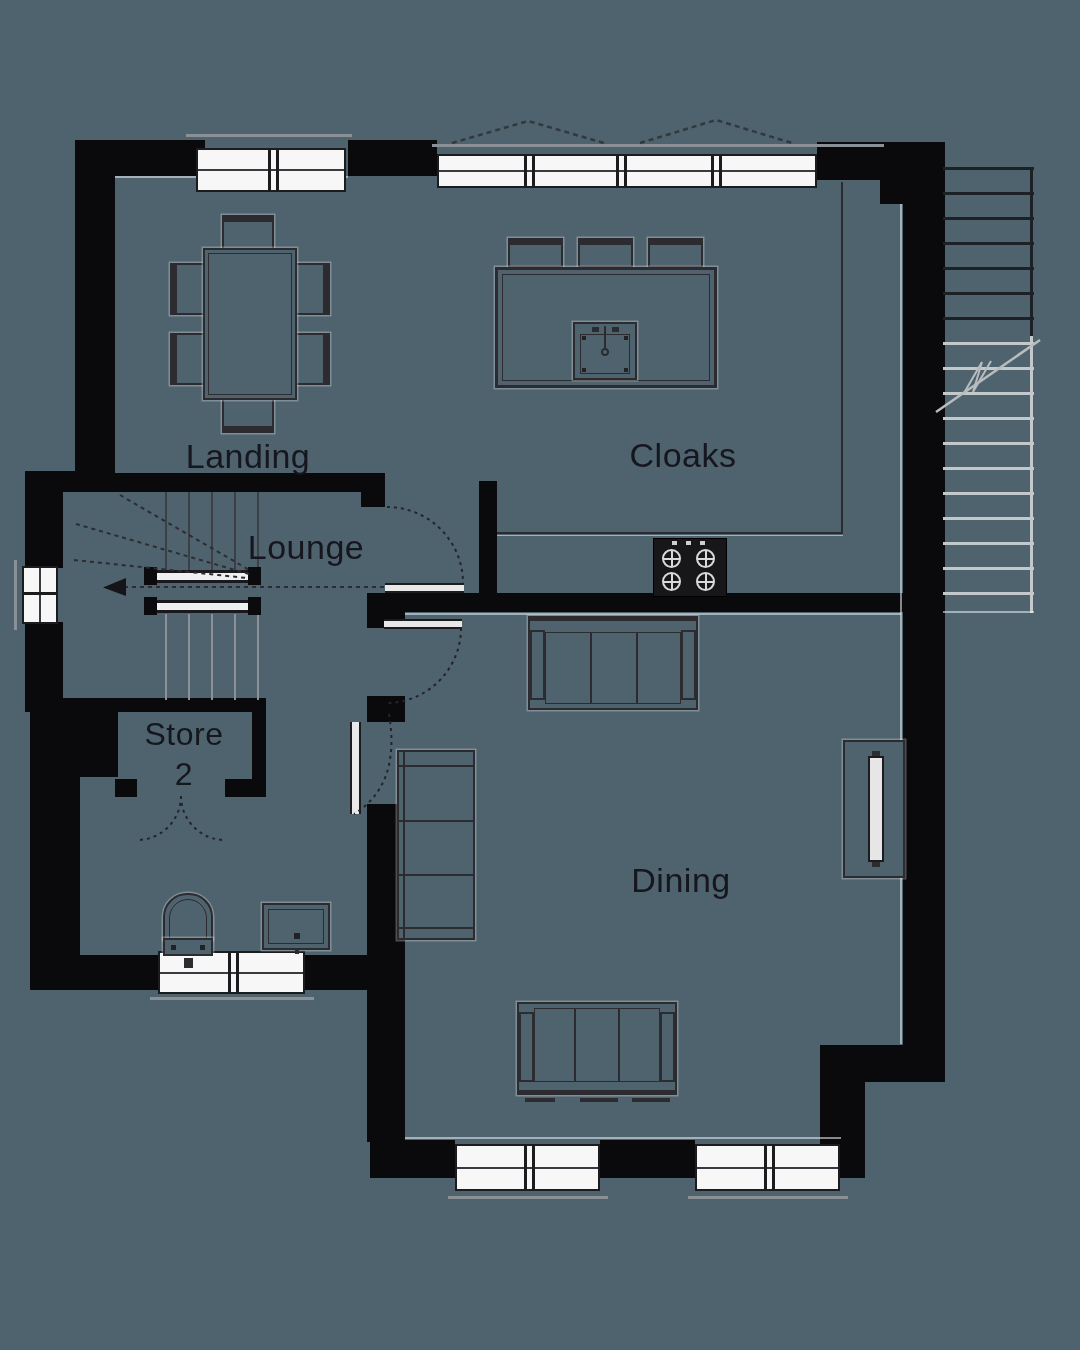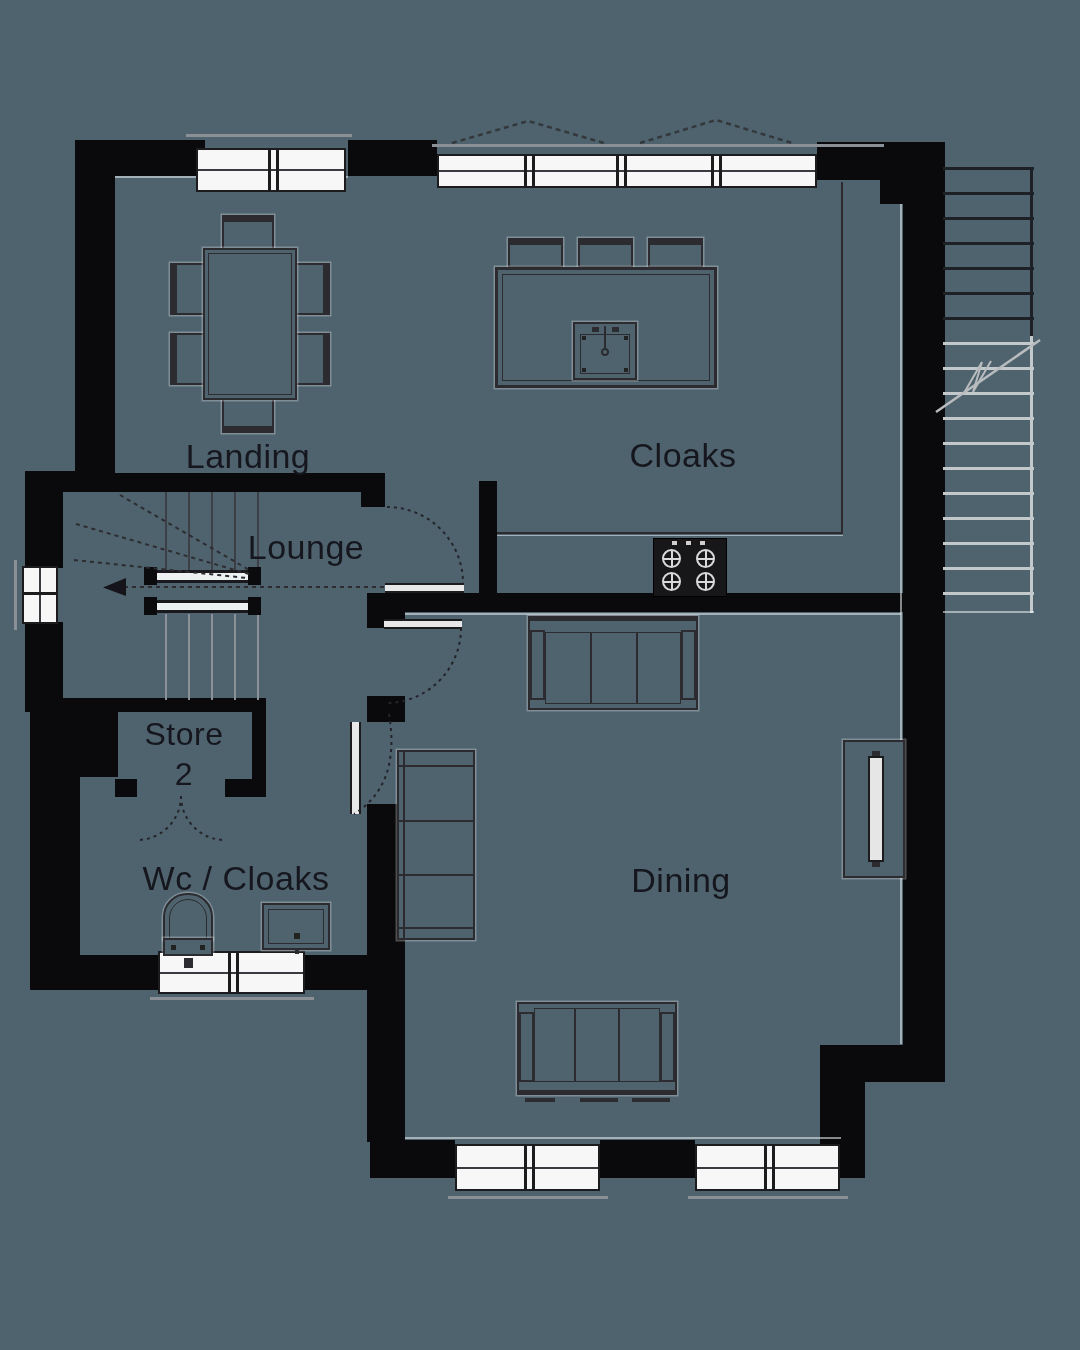--- a/index.html
+++ b/index.html
@@ -256,16 +256,15 @@
     <polygon points="126,578 103,587.5 126,596" fill="#14141a"></polygon>
     <path d="M936 412 L1040 340" fill="none" stroke="#b9bcbe" stroke-width="2.5"></path>
     <path d="M964 393 L982 362 L973 392 L991 361" fill="none" stroke="#b9bcbe" stroke-width="2"></path>
   </svg>
 
   <div class="label" style="left:248px;top:456px;">Landing</div>
   <div class="label" style="left:683px;top:455px;">Cloaks</div>
   <div class="label" style="left:306px;top:547px;">Lounge</div>
   <div class="label sm" style="left:184px;top:734px;">Store</div>
   <div class="label sm" style="left:184px;top:774px;">2</div>
-  <div class="label" style="left:236px;top:878px;">Wc / Cloaks</div>
   <div class="label" style="left:681px;top:880px;">Dining</div>
 
 </div>
 
 </body></html>

